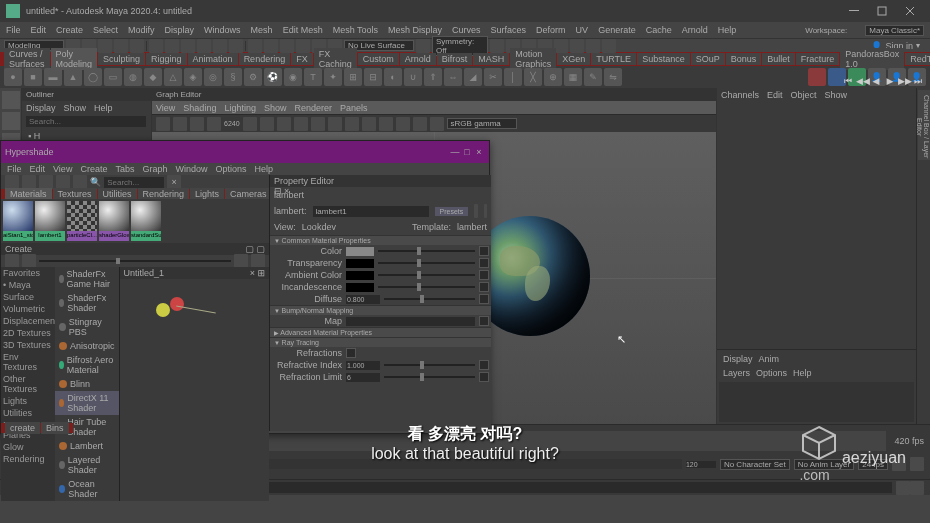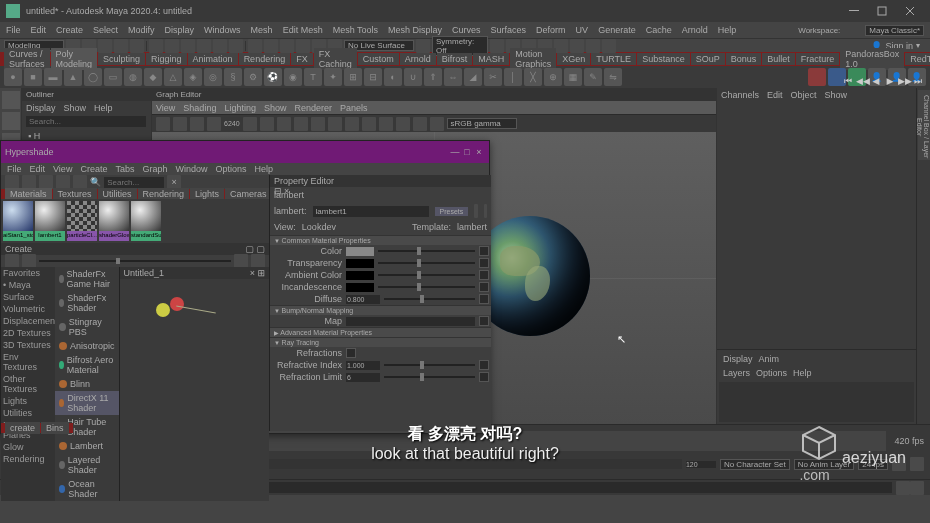--- a/index.html
+++ b/index.html
@@ -12,21 +12,21 @@
 .menubar { height: 16px; background: #444; display: flex; gap: 10px; padding: 0 6px; align-items: center; font-size: 9px; }
 .menubar span { cursor: pointer; }
 .shelf-row { height: 14px; background: #444; display: flex; gap: 2px; padding: 0 4px; align-items: center; border-top: 1px solid #333; }
 .shelf-tabs { height: 14px; background: #7f1d1d; display: flex; gap: 1px; padding: 0 4px; align-items: center; font-size: 8px; }
 .shelf-tabs span { padding: 1px 5px; background: #444; }
 .shelf-tabs span.active { background: #555; }
 .shelf-icons { height: 22px; background: #3a3a3a; display: flex; gap: 2px; padding: 2px 4px; align-items: center; }
 .tool-icon { width: 18px; height: 18px; background: #555; border-radius: 2px; display: flex; align-items: center; justify-content: center; color: #888; }
 .toolbar2 { height: 18px; background: #383838; display: flex; gap: 3px; padding: 2px 4px; align-items: center; border-top: 1px solid #2a2a2a; }
 .small-icon { width: 14px; height: 14px; background: #4a4a4a; border-radius: 1px; display: flex; align-items: center; justify-content: center; }
-.workspace-lbl { font-size: 8px; margin-left: auto; margin-right: 15px; }
+.workspace-lbl { font-size: 8px; margin-left: auto; margin-right: 8px; }
 .sign-in { font-size: 8px; padding: 1px 6px; display: flex; align-items: center; gap: 3px; }
 .main { display: flex; height: 336px; }
 .leftbar { width: 22px; background: #444; border-right: 1px solid #333; }
 .leftbar div { width: 18px; height: 18px; margin: 3px 2px; background: #555; }
 .outliner { width: 130px; background: #3a3a3a; border-right: 1px solid #333; }
 .panel-title { height: 13px; background: #333; padding: 1px 4px; font-size: 8px; display: flex; align-items: center; }
 .panel-menu { height: 13px; display: flex; gap: 8px; padding: 0 4px; font-size: 8px; align-items: center; }
 .viewport-area { flex: 1; display: flex; flex-direction: column; position: relative; background: #5a5a5a; }
 .viewport { flex: 1; background: linear-gradient(#5f5f5f, #4a4a4a); position: relative; overflow: hidden; }
 .rightpanel { width: 200px; background: #3a3a3a; border-left: 1px solid #333; display: flex; flex-direction: column; }

